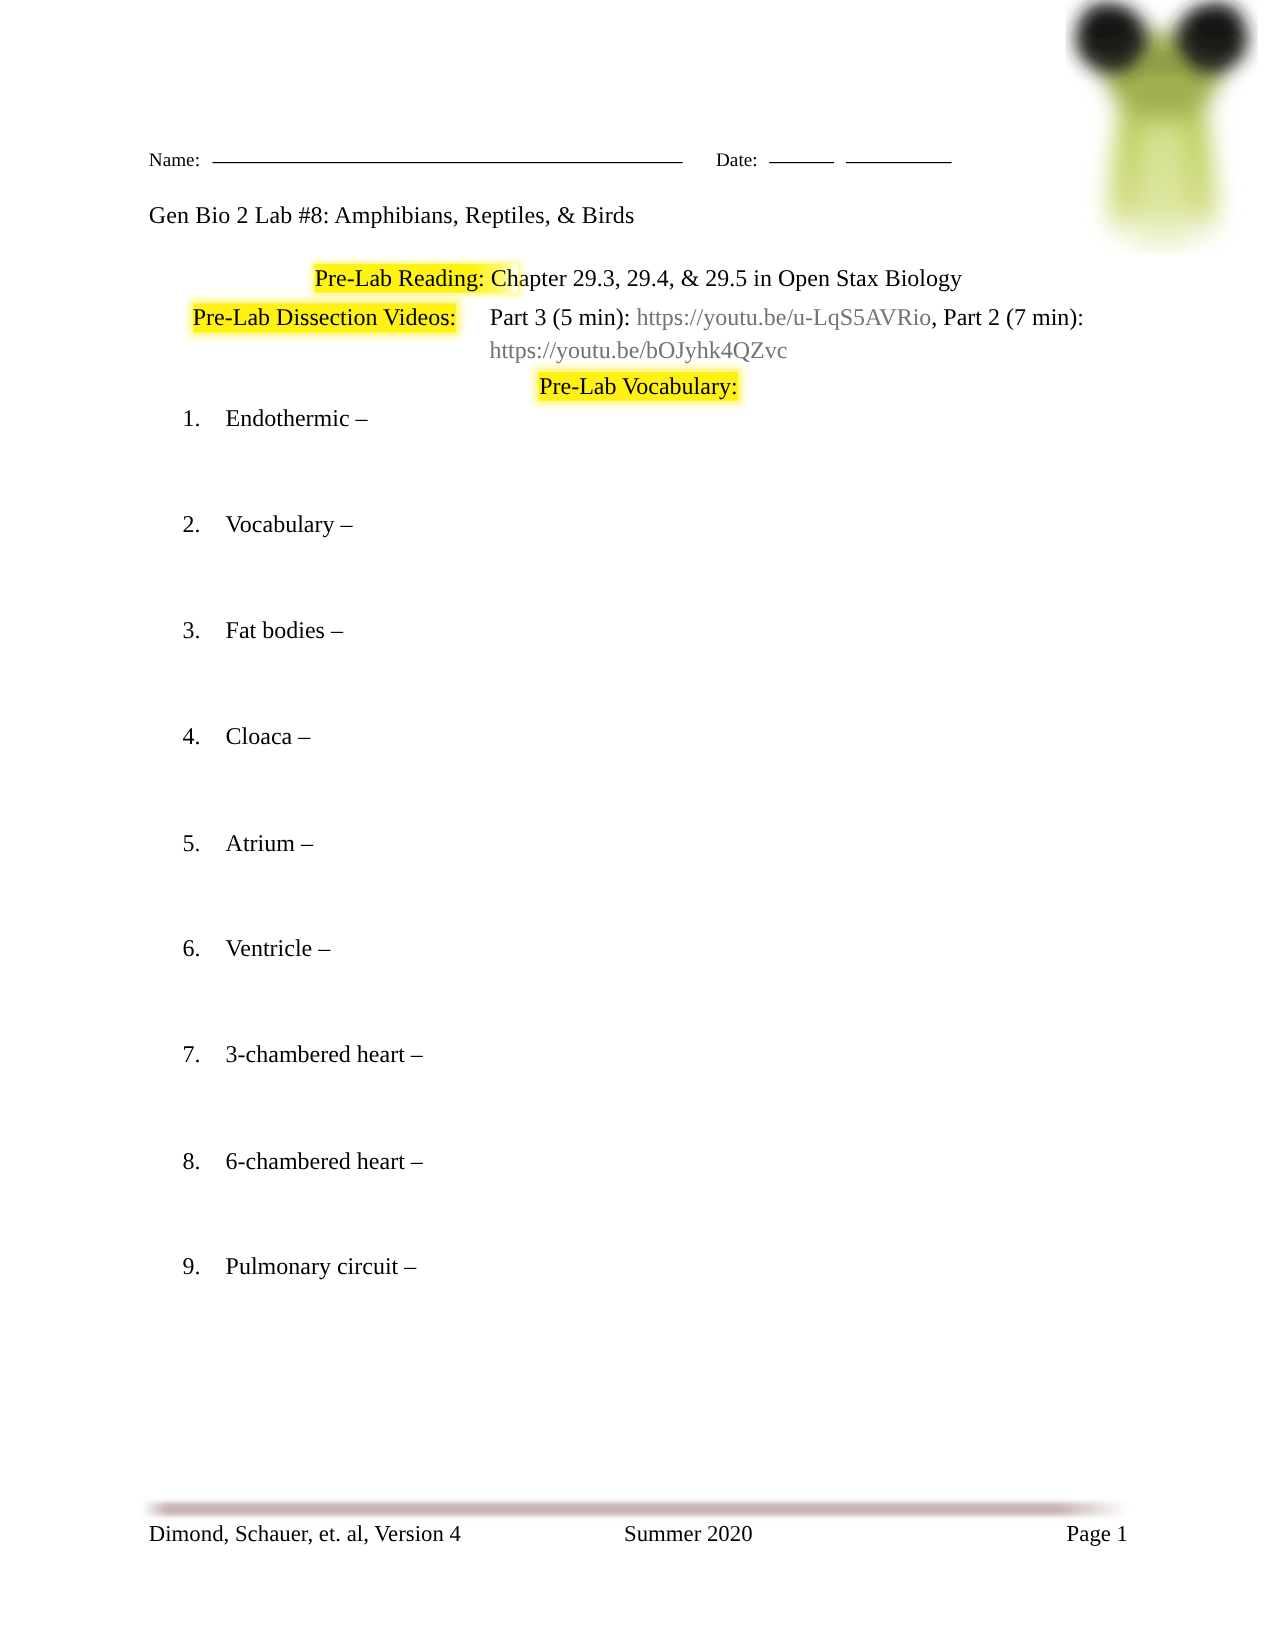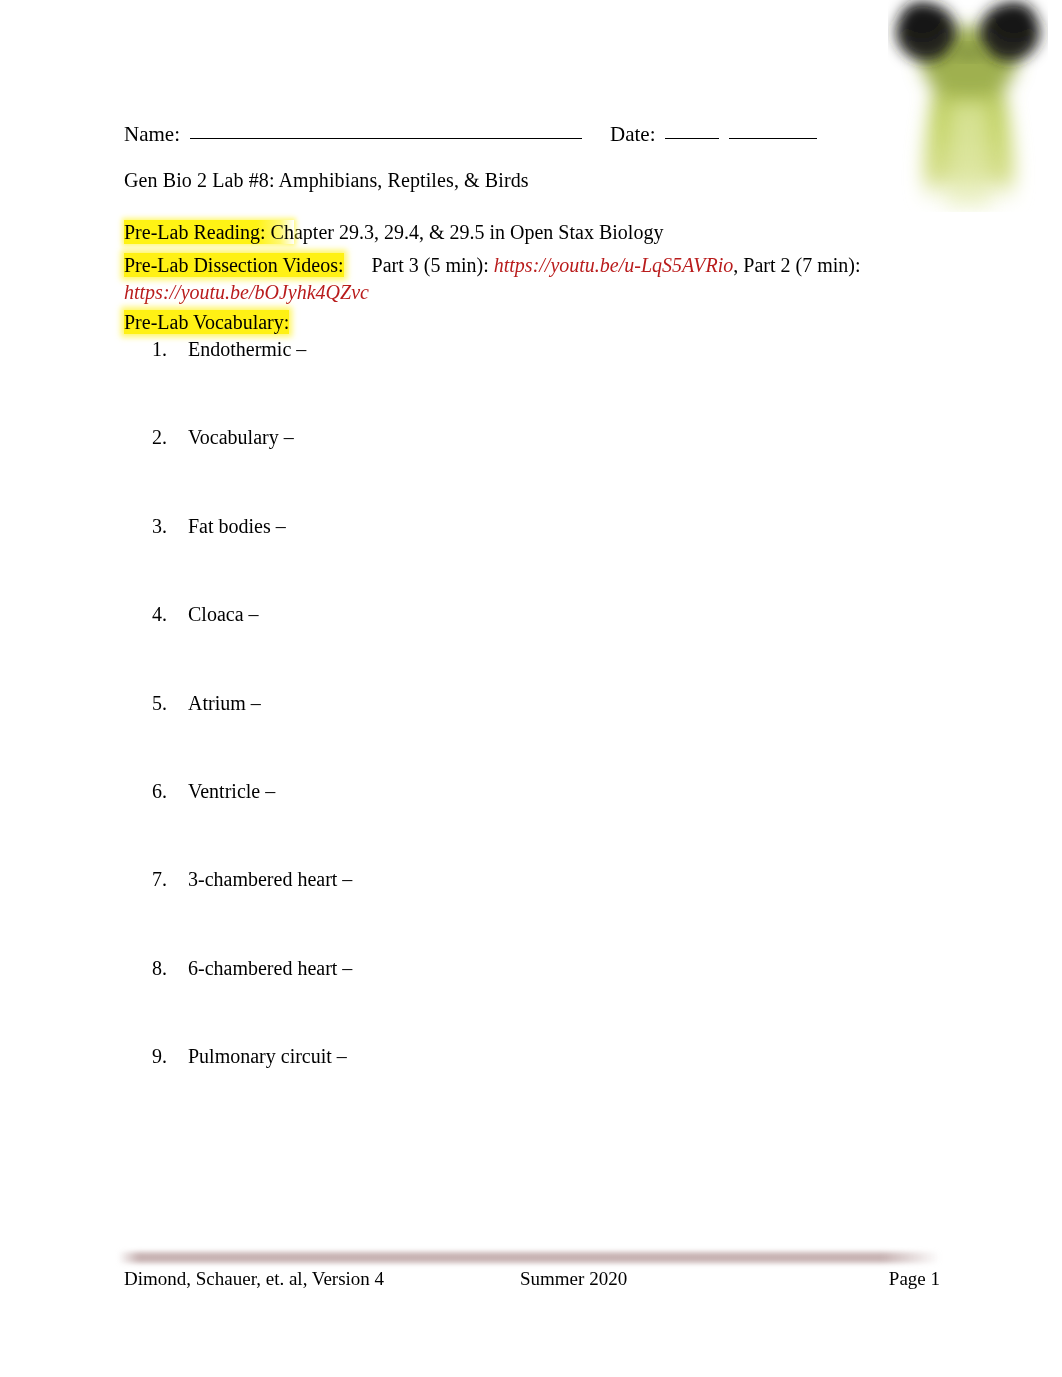--- a/index.html
+++ b/index.html
@@ -36,21 +36,21 @@
     top: 0;
     width: 816px;
   }
 
   
   .namedate-row {
     position: absolute;
     left: 0;
     top: 121px;
     width: 816px;
-    font-size: 21px;
+    font-size: 16px;
     line-height: 26px;
     white-space: nowrap;
   }
   .blank-line {
     display: inline-block;
     border-bottom: 1.6px solid #000;
     vertical-align: 2px;
   }
   .blank-name  { width: 392px; }
   .blank-date1 { width: 54px; }
@@ -72,44 +72,43 @@
 
   
   .prelab {
     position: absolute;
     left: 0;
     top: 219px;
     width: 816px;
     font-size: 20px;
     line-height: 27px;
   }
-  .prelab-line { margin: 0 0 6px 0; }
+  .prelab-line { margin: 0 0 6px 0; text-align: center; }
   .prelab-line.tight { margin-bottom: 3px; }
 
   
   .hl {
     position: relative;
     display: inline;
     background: linear-gradient(to right,
         rgba(255,242,0,0.92) 0%,
         rgba(255,242,0,0.92) 78%,
         rgba(255,242,0,0.55) 92%,
         rgba(255,242,0,0.0) 100%);
     box-shadow: 0 0 5px 2px rgba(255,242,0,0.55);
     padding: 1px 0;
   }
   .hl-full {
     background: rgba(255,240,0,0.92);
     box-shadow: 0 0 6px 3px rgba(255,240,0,0.6);
   }
 
   a.url, .url {
-    color: #b91c1c;
+    color: #737373;
     text-decoration: none;
-    font-style: italic;
   }
 
   
   .vocab {
     position: absolute;
     left: 0;
     top: 338px;
     width: 816px;
     margin: 0;
     padding: 0;

